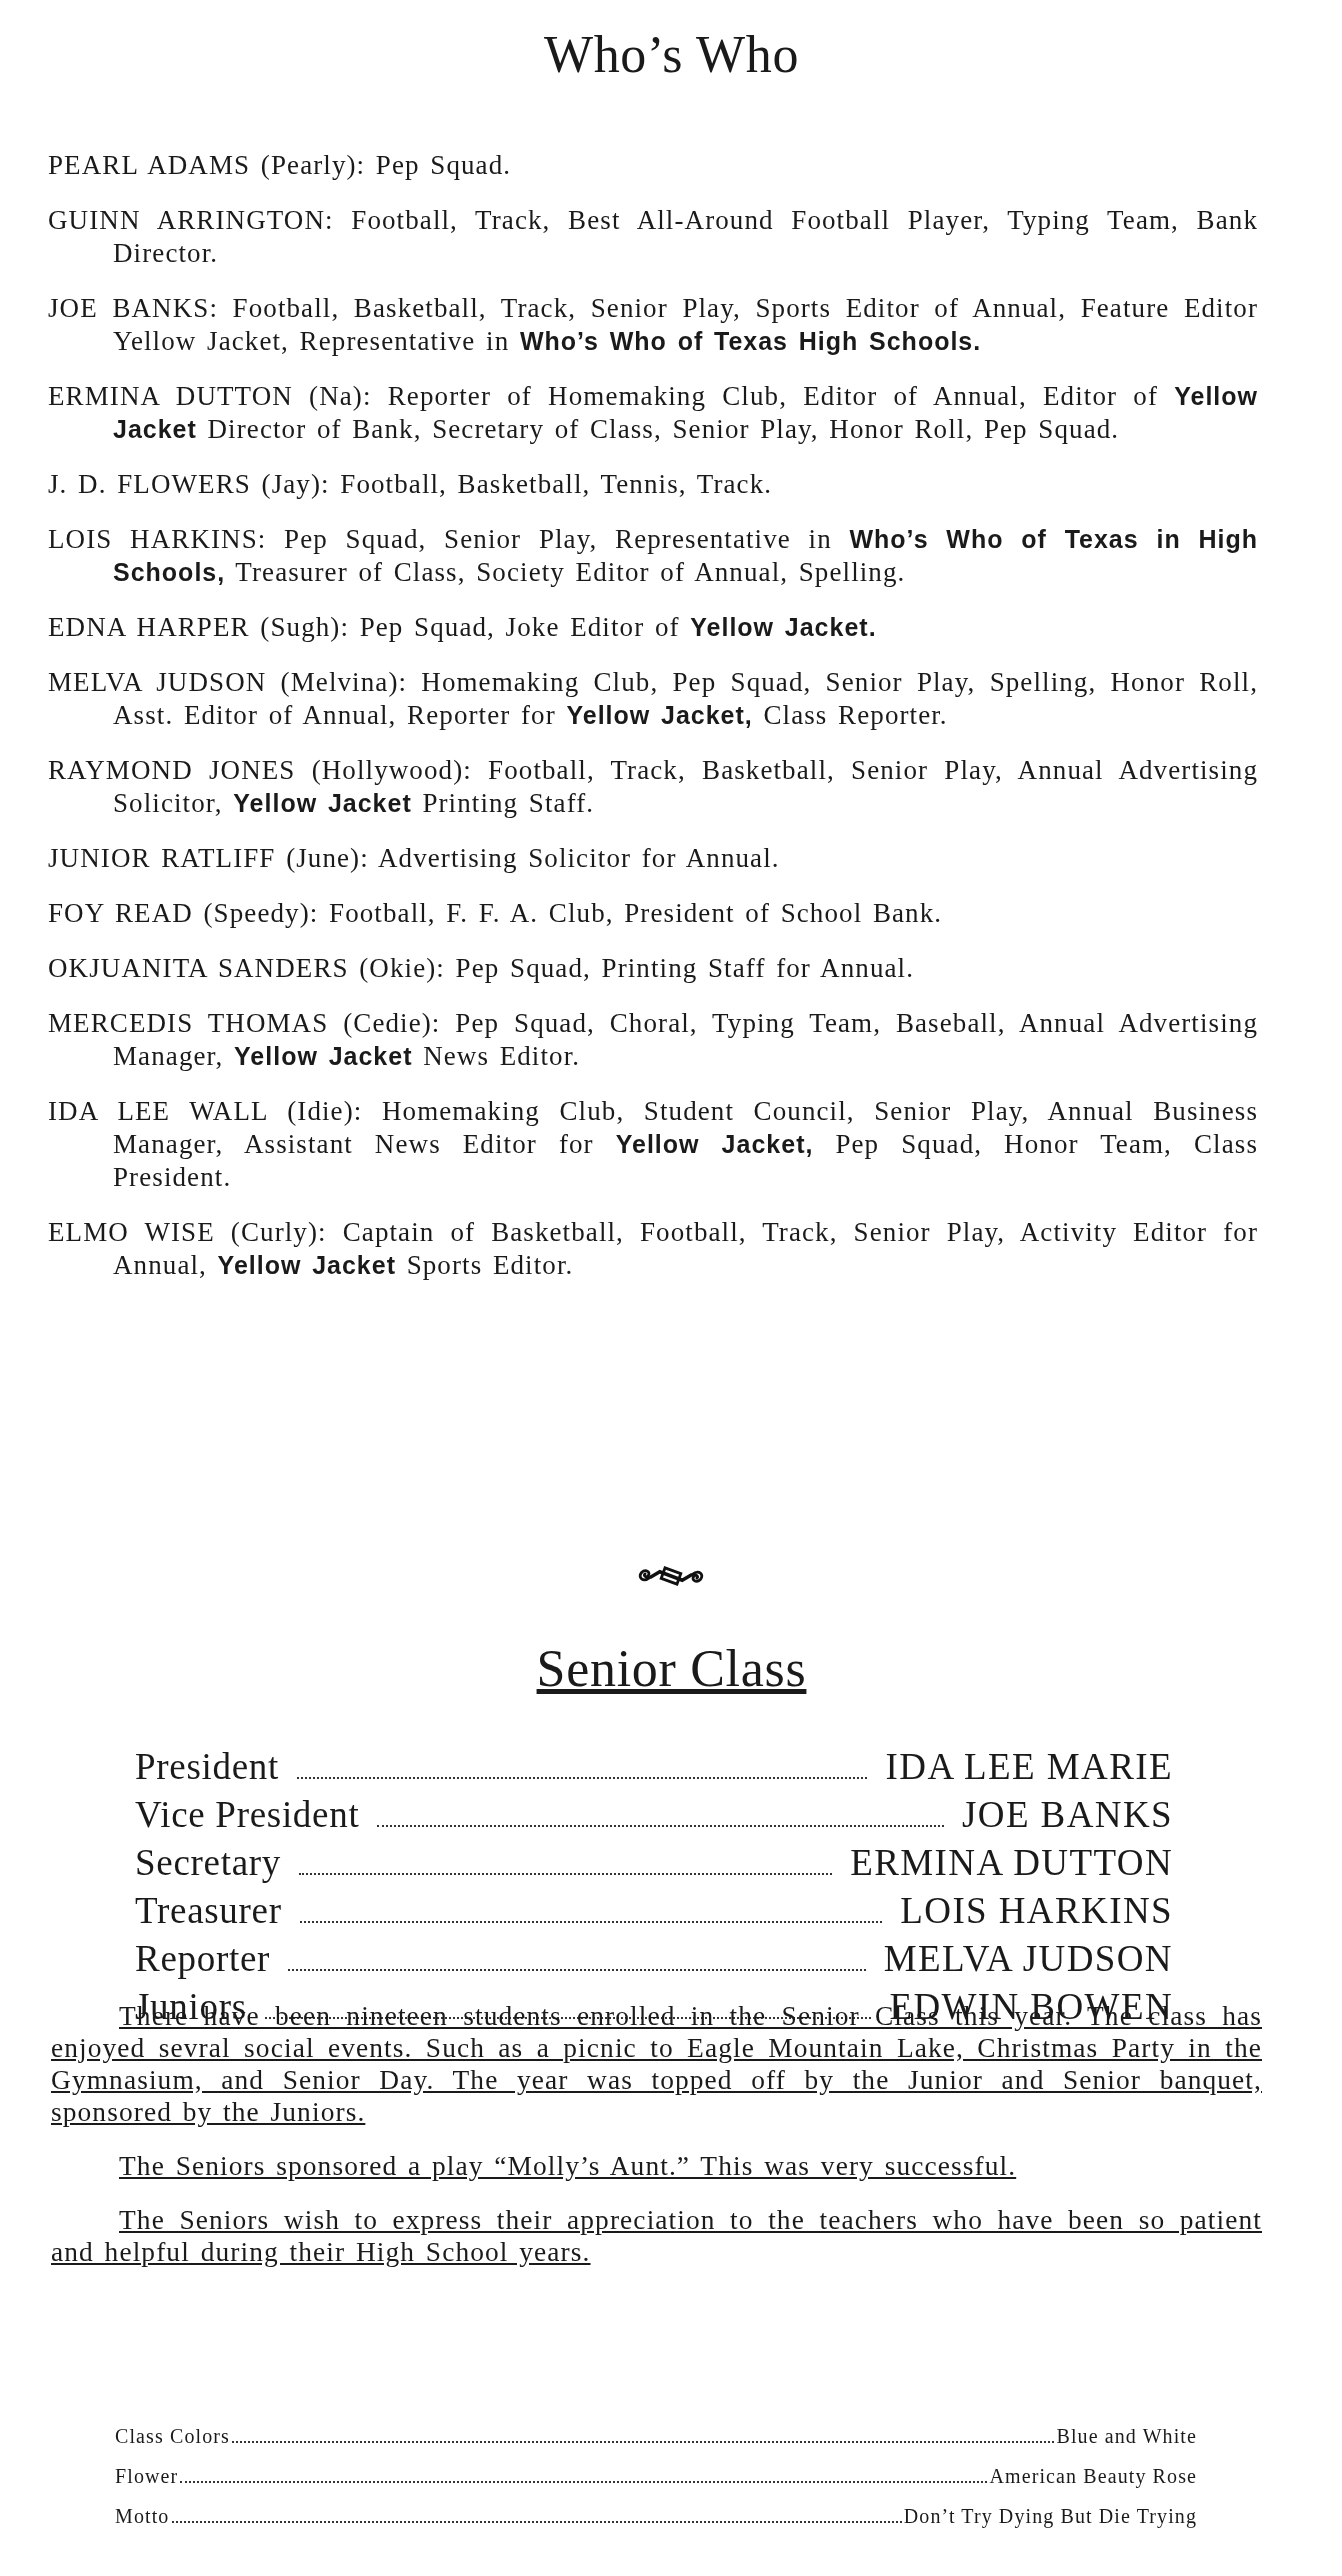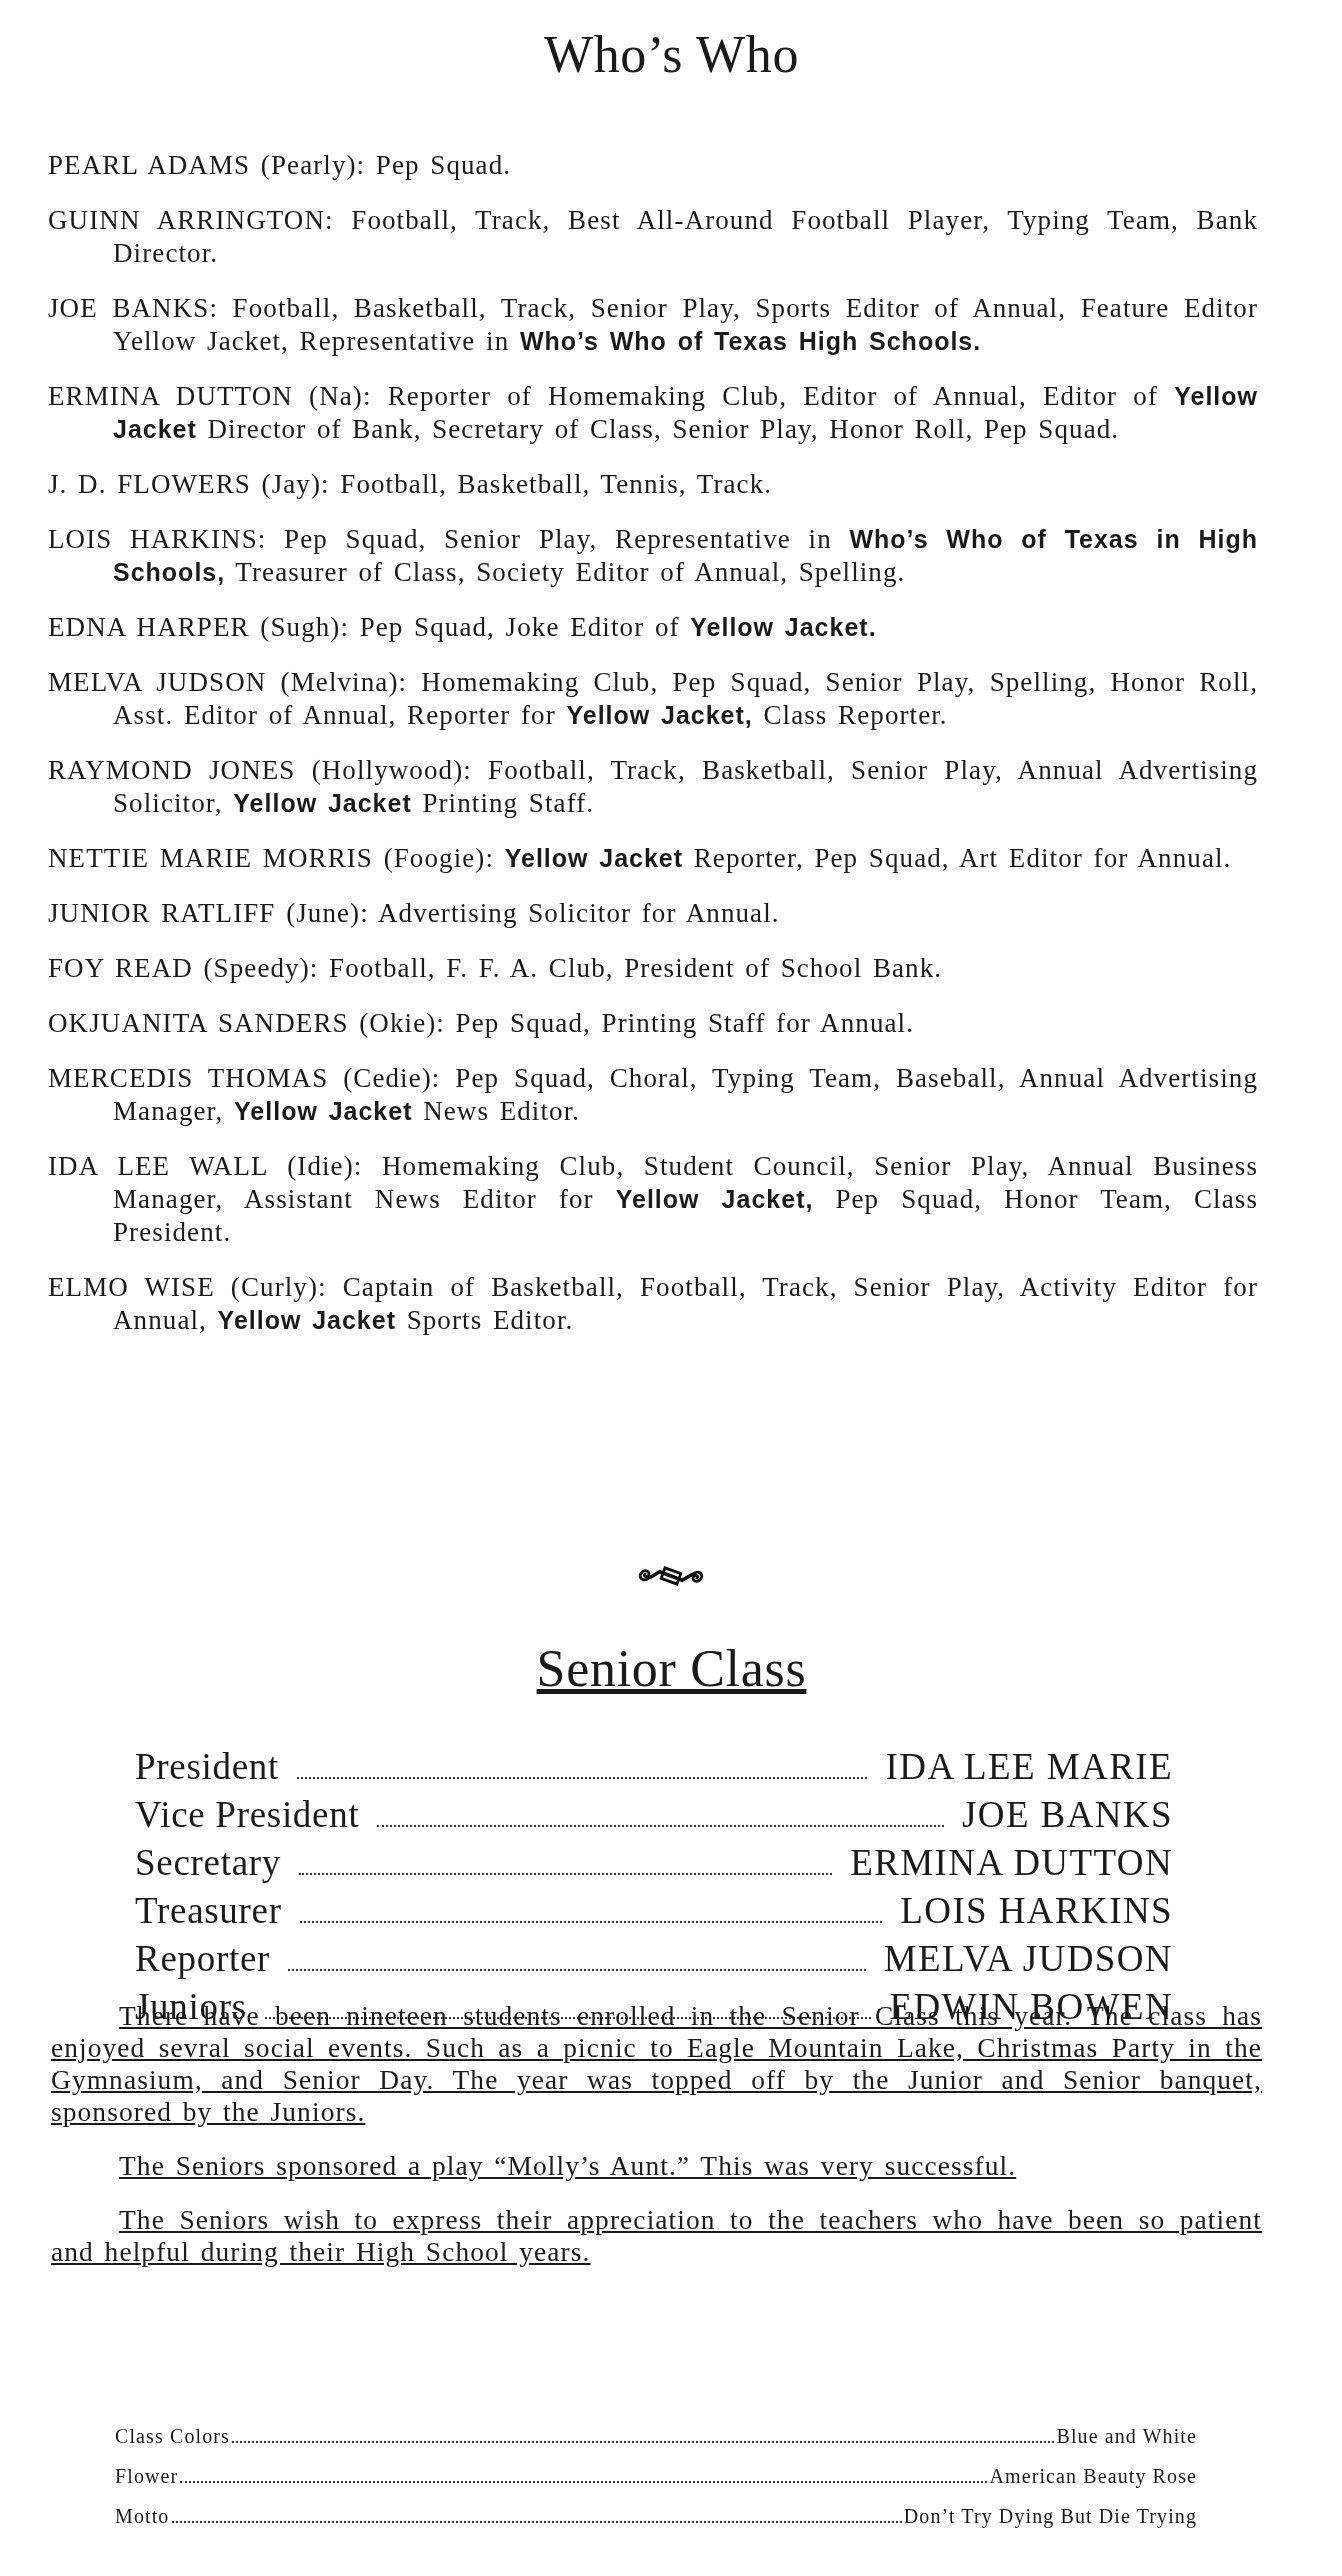--- a/index.html
+++ b/index.html
@@ -62,21 +62,20 @@
   <div class="entries" id="entries">
       <div class="entry"><span>PEARL ADAMS (Pearly): Pep Squad.</span></div>
       <div class="entry"><span>GUINN ARRINGTON: Football, Track, Best All-Around Football Player, Typing Team, Bank Director.</span></div>
       <div class="entry"><span>JOE BANKS: Football, Basketball, Track, Senior Play, Sports Editor of Annual, Feature Editor Yellow Jacket, Representative in </span><span class="b">Who’s Who of Texas High Schools.</span></div>
       <div class="entry"><span>ERMINA DUTTON (Na): Reporter of Homemaking Club, Editor of Annual, Editor of </span><span class="b">Yellow Jacket</span><span> Director of Bank, Secretary of Class, Senior Play, Honor Roll, Pep Squad.</span></div>
       <div class="entry"><span>J. D. FLOWERS (Jay): Football, Basketball, Tennis, Track.</span></div>
       <div class="entry"><span>LOIS HARKINS: Pep Squad, Senior Play, Representative in </span><span class="b">Who’s Who of Texas in High Schools,</span><span> Treasurer of Class, Society Editor of Annual, Spelling.</span></div>
       <div class="entry"><span>EDNA HARPER (Sugh): Pep Squad, Joke Editor of </span><span class="b">Yellow Jacket.</span></div>
       <div class="entry"><span>MELVA JUDSON (Melvina): Homemaking Club, Pep Squad, Senior Play, Spelling, Honor Roll, Asst. Editor of Annual, Reporter for </span><span class="b">Yellow Jacket,</span><span> Class Reporter.</span></div>
       <div class="entry"><span>RAYMOND JONES (Hollywood): Football, Track, Basketball, Senior Play, Annual Advertising Solicitor, </span><span class="b">Yellow Jacket</span><span> Printing Staff.</span></div>
-      <div class="entry"><span>NETTIE MARIE MORRIS (Foogie): </span><span class="b">Yellow Jacket</span><span> Reporter, Pep Squad, Art Editor for Annual.</span></div>
       <div class="entry"><span>JUNIOR RATLIFF (June): Advertising Solicitor for Annual.</span></div>
       <div class="entry"><span>FOY READ (Speedy): Football, F. F. A. Club, President of School Bank.</span></div>
       <div class="entry"><span>OKJUANITA SANDERS (Okie): Pep Squad, Printing Staff for Annual.</span></div>
       <div class="entry"><span>MERCEDIS THOMAS (Cedie): Pep Squad, Choral, Typing Team, Baseball, Annual Advertising Manager, </span><span class="b">Yellow Jacket</span><span> News Editor.</span></div>
       <div class="entry"><span>IDA LEE WALL (Idie): Homemaking Club, Student Council, Senior Play, Annual Business Manager, Assistant News Editor for </span><span class="b">Yellow Jacket,</span><span> Pep Squad, Honor Team, Class President.</span></div>
       <div class="entry"><span>ELMO WISE (Curly): Captain of Basketball, Football, Track, Senior Play, Activity Editor for Annual, </span><span class="b">Yellow Jacket</span><span> Sports Editor.</span></div>
     </div>
 
   <svg class="ornament" viewBox="0 0 100 40">
     <path d="M20,22 C10,30 2,22 8,15 C14,9 22,15 17,20 C14,23 10,19 13,17" fill="none" stroke="#111" stroke-width="4" stroke-linecap="round"></path>

